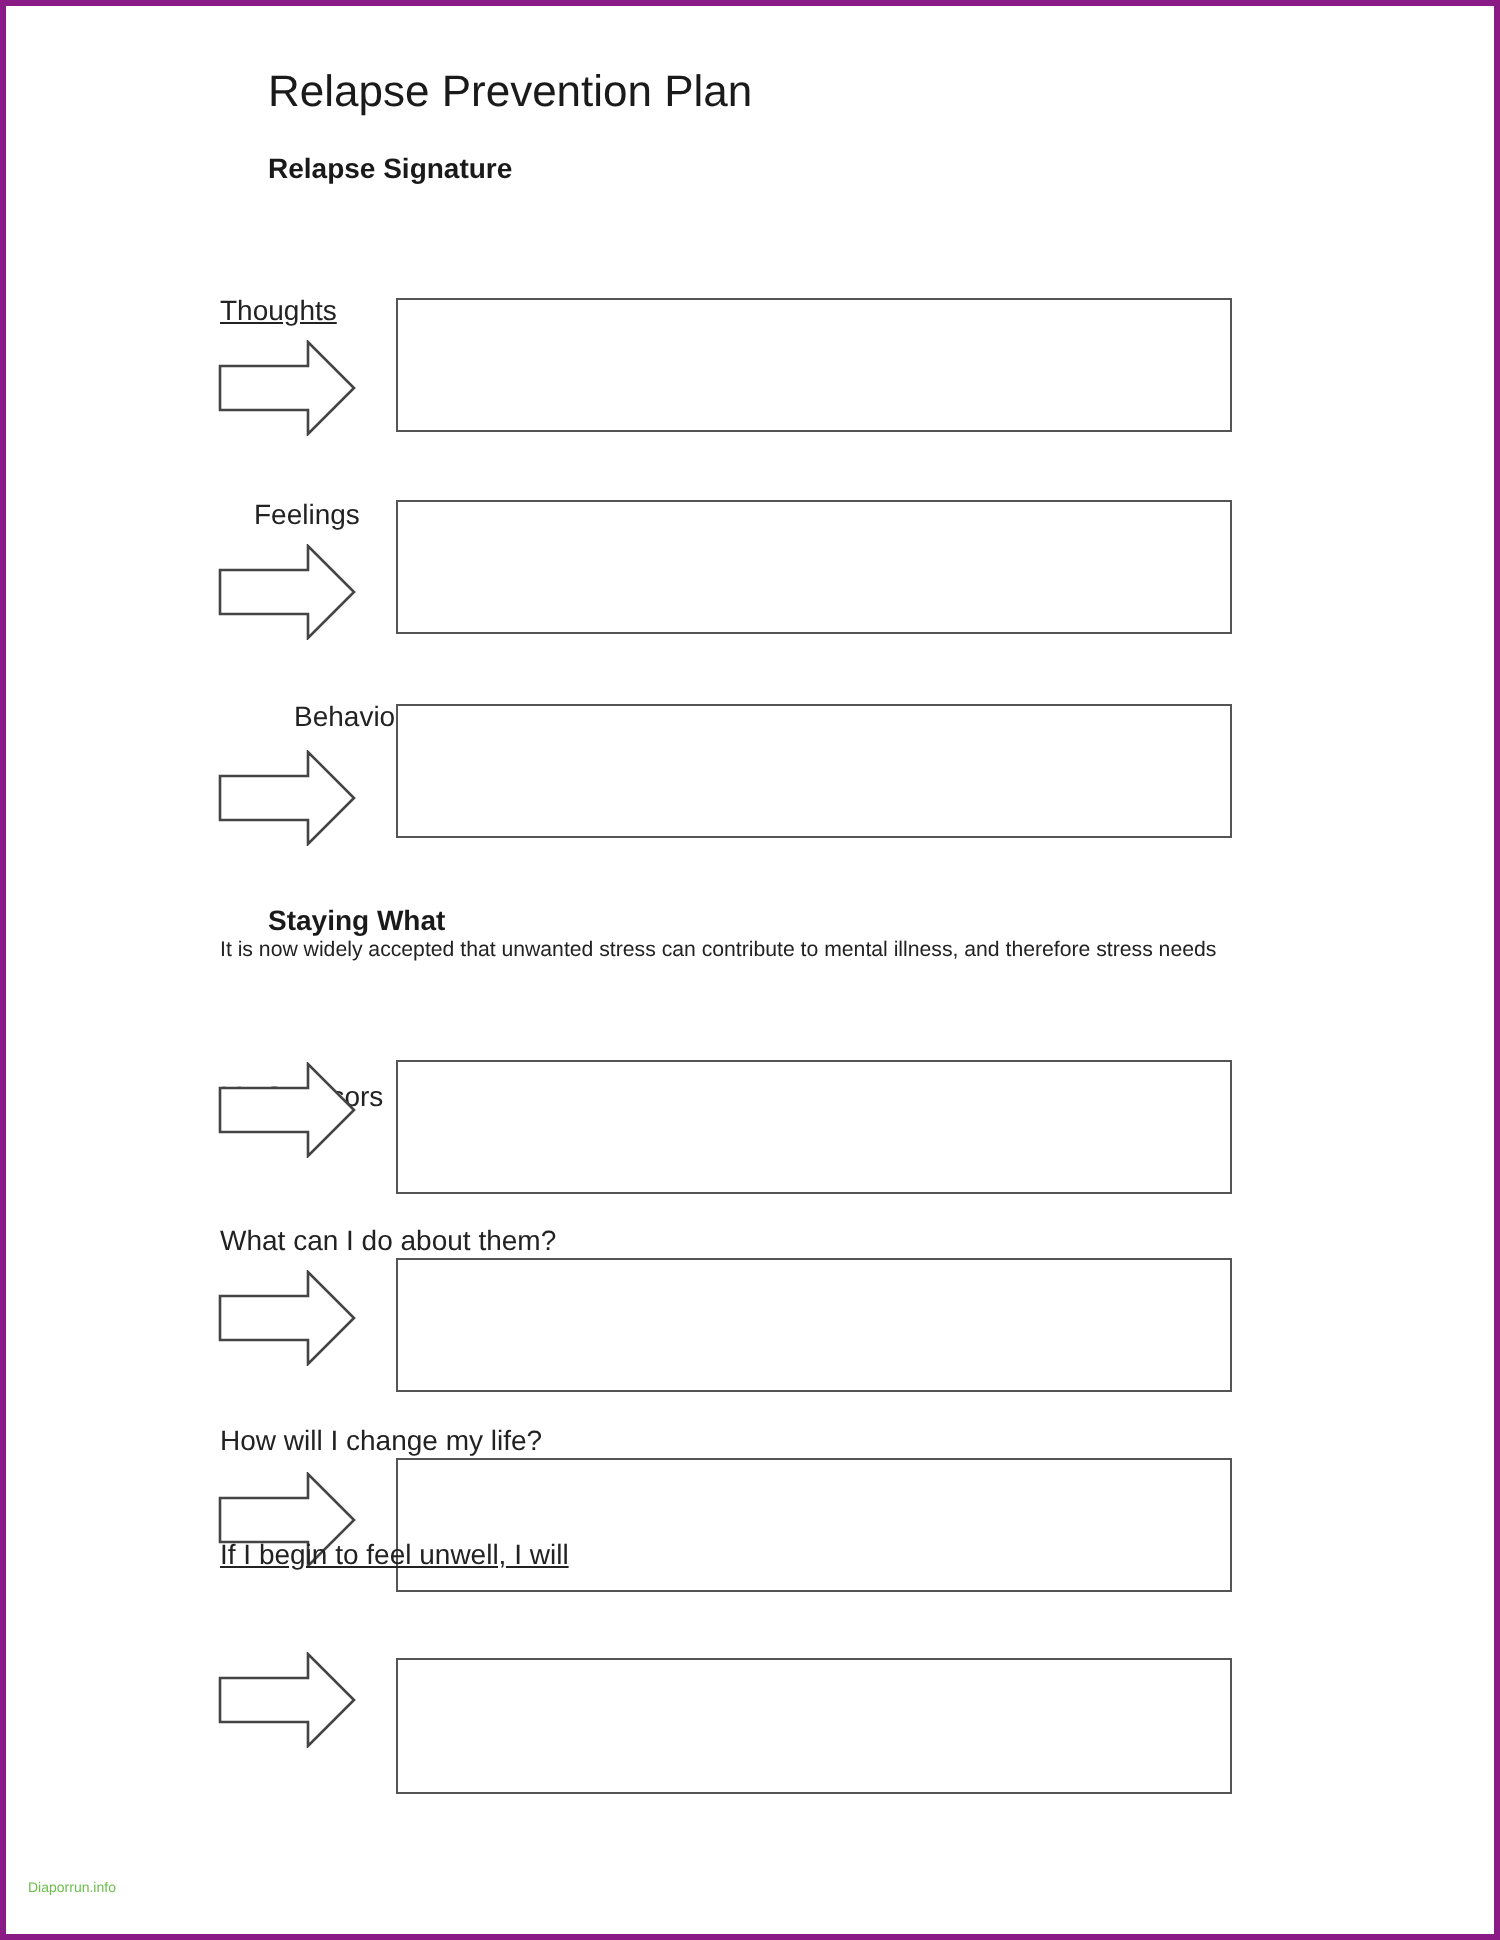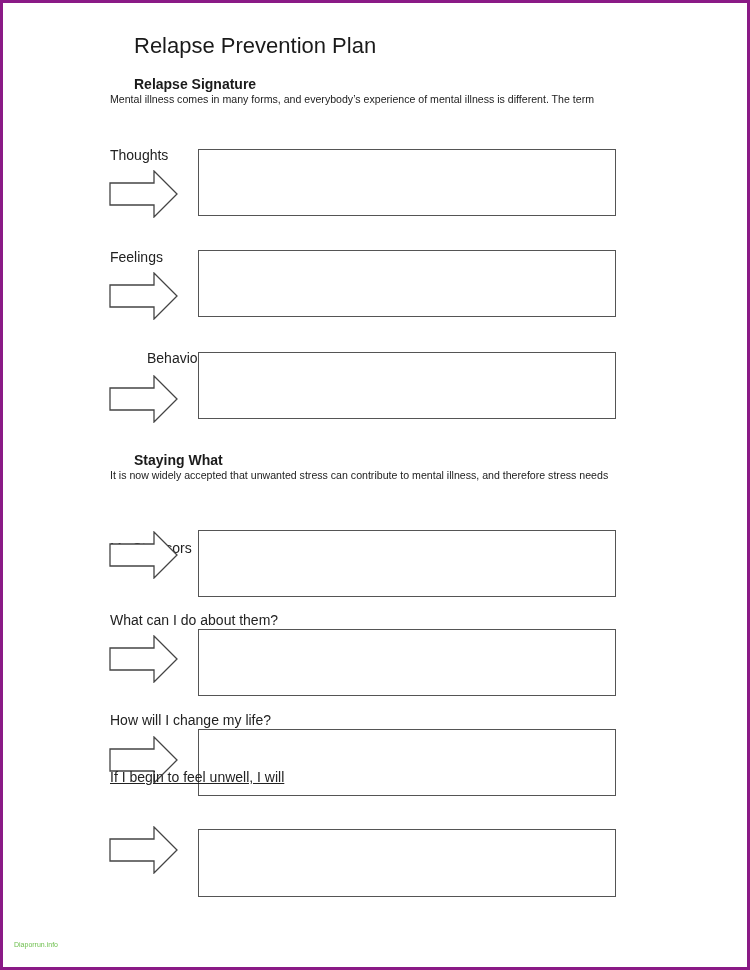--- a/index.html
+++ b/index.html
@@ -37,30 +37,29 @@
 </style>
 </head>
 <body>
 
 <div class="frame"></div>
 
 <div class="abs title">Relapse Prevention Plan</div>
 
 <div class="abs section-head" style="top:76px;">Relapse Signature</div>
 <div class="abs para" style="top:93px;">
-  <div>Mental illness comes in many forms, and everybody’s experience of mental illness is different. The term</div>
 </div>
 
-<div class="abs label" style="top:147px;">Thoughts</div>
+<div class="abs label" style="top:147px;text-decoration:underline;">Thoughts</div>
 <svg class="abs arrow" style="top:170px;" viewBox="0 0 70 48">
   <path d="M1 13 H45 V1 L68 24 L45 47 V35 H1 Z" fill="#fff" stroke="#444" stroke-width="1.3"></path>
 </svg>
 <div class="abs box" style="top:149px; height:67px;"></div>
 
-<div class="abs label" style="top:249px;">Feelings</div>
+<div class="abs label" style="top:249px;margin-left:17px;">Feelings</div>
 <svg class="abs arrow" style="top:272px;" viewBox="0 0 70 48">
   <path d="M1 13 H45 V1 L68 24 L45 47 V35 H1 Z" fill="#fff" stroke="#444" stroke-width="1.3"></path>
 </svg>
 <div class="abs box" style="top:250px; height:67px;"></div>
 
 <div class="abs label" style="top:350px;margin-left:37px;">Behaviours</div>
 <svg class="abs arrow" style="top:375px;" viewBox="0 0 70 48">
   <path d="M1 13 H45 V1 L68 24 L45 47 V35 H1 Z" fill="#fff" stroke="#444" stroke-width="1.3"></path>
 </svg>
 <div class="abs box" style="top:352px; height:67px;"></div>

